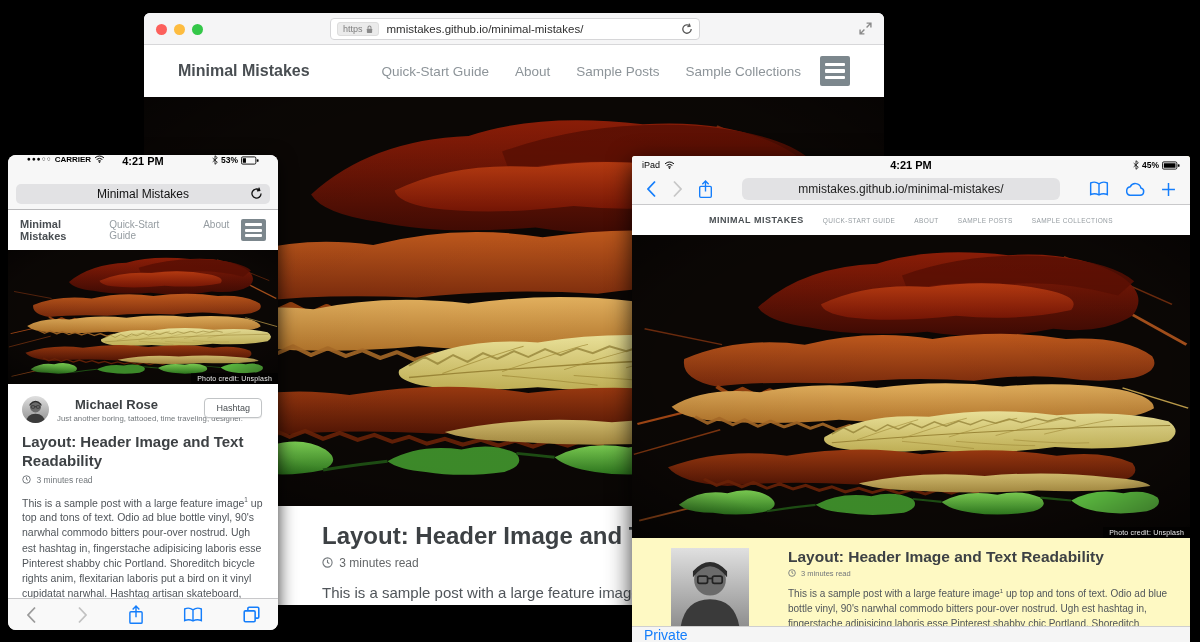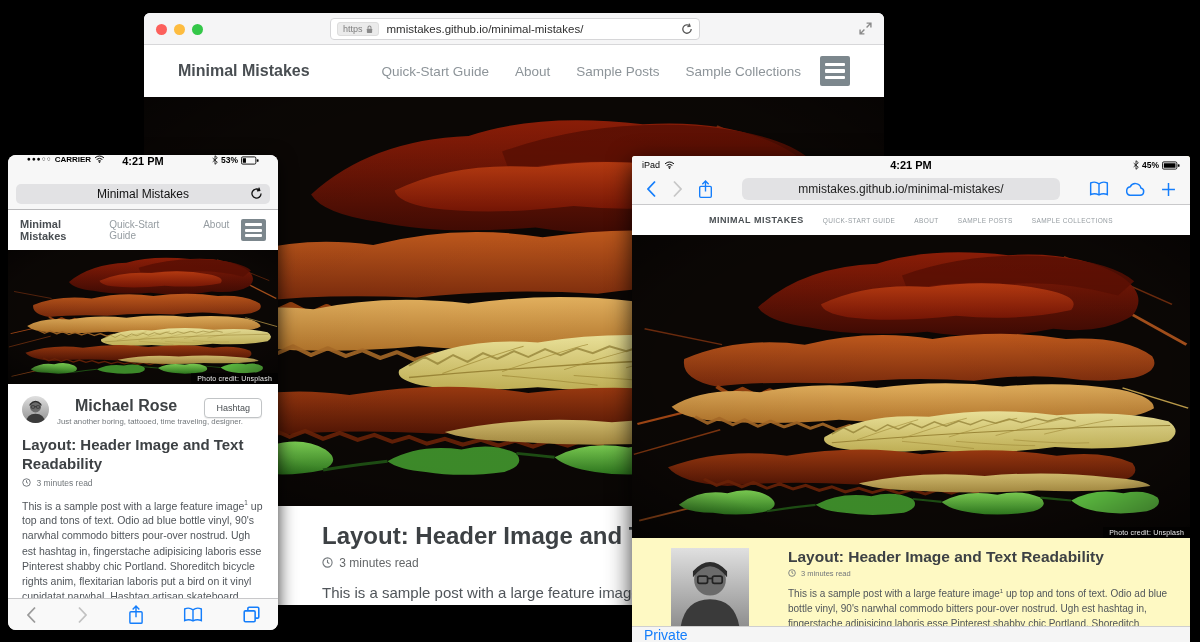--- a/index.html
+++ b/index.html
@@ -50,21 +50,21 @@
   .i-field { position:relative; height:20px; background:#e2e2e4; border-radius:5px; display:flex; align-items:center; justify-content:center; font-size:12px; color:#111; }
   .i-field .refresh { position:absolute; right:7px; top:3px; }
   .i-nav { height:40px; display:flex; align-items:center; padding:0 12px; background:#fff; }
   .i-site-title { font-size:11px; font-weight:bold; color:#494e52; }
   .i-links { display:flex; gap:16px; margin-left:auto; margin-right:12px; }
   .i-links span { font-size:10px; color:#959ca1; }
   .i-hero { height:134px; }
   .i-content { position:relative; height:256px; padding:12px 14px 0; overflow:hidden; }
   .i-author { position:relative; display:flex; gap:8px; margin-bottom:10px; }
   .i-avatar { width:27px; height:27px; border-radius:50%; overflow:hidden; flex:none; }
-  .i-author-name { font-size:16px; font-weight:bold; color:#3d4144; margin-top:1px;padding-left:18px; }
+  .i-author-name { font-size:13px; font-weight:bold; color:#3d4144; margin-top:1px;padding-left:18px; }
   .i-author-bio { font-size:7.8px; color:#72777b; margin-top:2px; white-space:nowrap; }
   .follow-btn { position:absolute; right:2px; top:2px; background:#fff; border:1px solid #c1c4c6; border-radius:4px; font-size:9px; color:#494e52; padding:4px 11px; box-shadow:0 1px 1px rgba(0,0,0,.08); cursor:pointer; }
   .i-title { font-size:15px; font-weight:bold; color:#3d4144; line-height:1.25; }
   .i-meta { font-size:8.5px; color:#72777b; margin:4px 0 10px; }
   .i-body { font-size:10.5px; line-height:1.45; color:#50555a; }
   .i-toolbar { position:absolute; left:0; right:0; bottom:0; height:32px; background:#f9f9f9; border-top:1px solid #c8c8ca; display:flex; align-items:center; justify-content:space-between; padding:0 18px; z-index:2; }
 
   
   .ipad { position:absolute; left:632px; top:128px; width:558px; height:497px; background:#fef9c3; border-radius:3px; overflow:hidden; z-index:2; box-shadow:0 6px 24px rgba(0,0,0,.8);margin-top:28px; }
   .p-status { height:18px; background:#f7f7f7; display:flex; align-items:center; padding:0 10px; font-size:9px; position:relative; }

